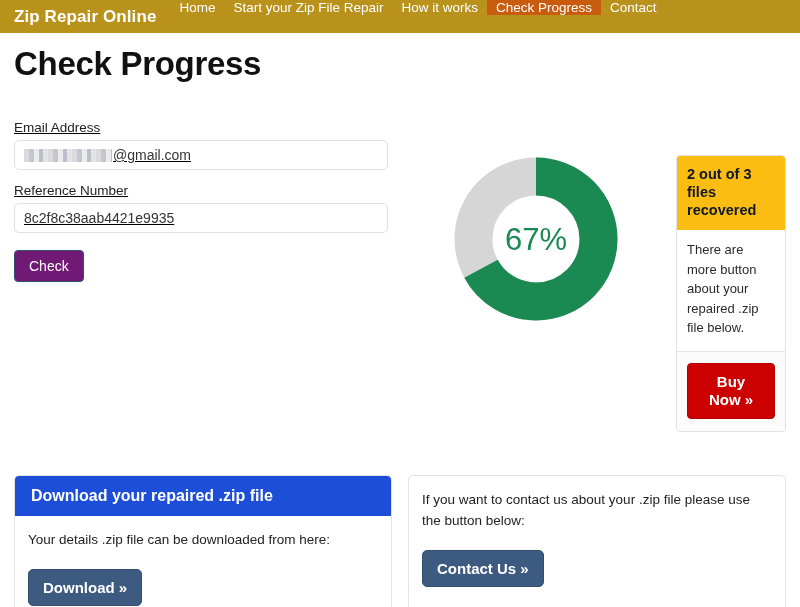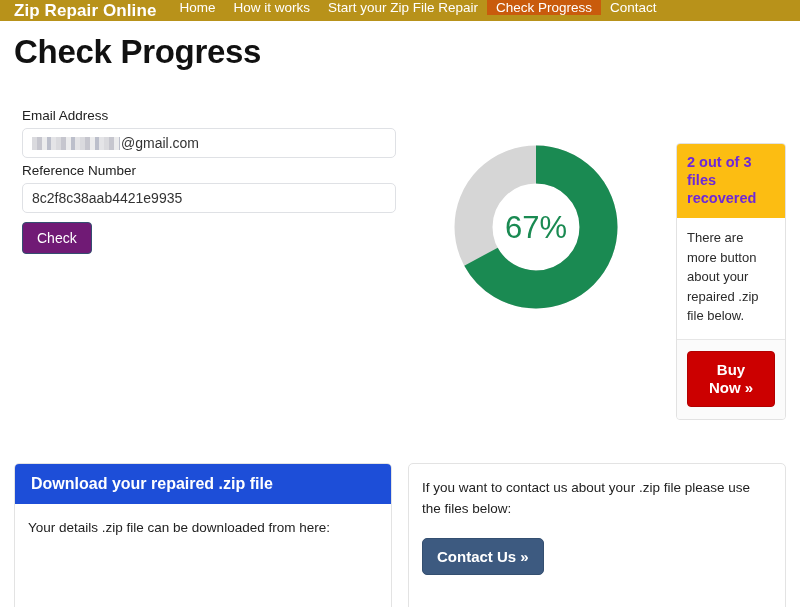--- a/index.html
+++ b/index.html
@@ -9,21 +9,21 @@
     padding: 0;
     width: 800px;
     height: 607px;
     background: #ffffff;
     font-family: "Liberation Sans", sans-serif;
     overflow: hidden;
   }
 
   
   .navbar {
-    height: 21px;
+    height: 33px;
     background: #b8921a;
     display: flex;
     align-items: stretch;
     width: 100%;
   }
   .brand {
     color: #ffffff;
     font-size: 17px;
     font-weight: 700;
     display: flex;
@@ -61,42 +61,43 @@
     font-size: 33px;
     font-weight: 700;
     color: #111111;
     margin: 12px 0 0 0;
     letter-spacing: -0.3px;
   }
 
   
   .form-col {
     position: absolute;
-    left: 22px;
+    left: 14px;
     top: 75px;
     width: 374px;
+    text-decoration: underline;
   }
   .field-label {
     font-size: 13.5px;
     color: #222222;
     margin-bottom: 5px;
   }
   .text-input {
     width: 374px;
     height: 30px;
     border: 1px solid #dfe1e5;
     border-radius: 5px;
     background: #ffffff;
     font-size: 14px;
     font-family: "Liberation Sans", sans-serif;
     color: #333333;
     padding: 0 9px;
     display: flex;
     align-items: center;
-    margin-bottom: 5px;
+    margin-bottom: 13px;
     outline: none;
   }
   .redacted-email {
     display: inline-flex;
     align-items: center;
     font-size: 14px;
     color: #333333;
   }
   .blur-block {
     display: inline-block;
@@ -154,21 +155,21 @@
     left: 676px;
     top: 110px;
     width: 110px;
     border: 1px solid #e2e2e2;
     border-radius: 4px;
     background: #fbfbfb;
     overflow: hidden;
   }
   .alert-head {
     background: #fcbd12;
-    color: #6d28d9;
+    color: #0f172a;
     font-size: 14.5px;
     font-weight: 700;
     line-height: 1.25;
     padding: 9px 10px 11px 10px;
   }
   .alert-body {
     background: #ffffff;
     color: #2b2b2b;
     font-size: 13px;
     line-height: 1.5;
@@ -233,22 +234,22 @@
     padding: 9px 14px;
   }
 </style>
 </head>
 <body>
 
 <div class="navbar">
   <div class="brand">Zip Repair Online</div>
   <div class="nav-links">
     <a class="nav-item">Home</a>
+    <a class="nav-item">Start your Zip File Repair</a>
     <a class="nav-item">How it works</a>
-    <a class="nav-item">Start your Zip File Repair</a>
     <a class="nav-item active">Check Progress</a>
     <a class="nav-item">Contact</a>
   </div>
 </div>
 
 <div class="page">
 
   <h1 class="page-title">Check Progress</h1>
 
   <div class="form-col">
@@ -285,23 +286,26 @@
     <div class="alert-foot">
       <a class="btn btn-buy">Buy Now »</a>
     </div>
   </div>
 
   <div class="panels-row">
 
     <div class="panel">
       <div class="panel-head">Download your repaired .zip file</div>
       <div class="panel-body">Your details .zip file can be downloaded from here:</div>
+      <div class="panel-btn-wrap">
+        <a class="btn btn-panel">Download »</a>
+      </div>
     </div>
 
     <div class="panel">
-      <div class="panel-body">If you want to contact us about your .zip file please use the files below:</div>
+      <div class="panel-body">If you want to contact us about your .zip file please use the button below:</div>
       <div class="panel-btn-wrap">
         <a class="btn btn-panel">Contact Us »</a>
       </div>
     </div>
 
   </div>
 </div>
 
 </body></html>

